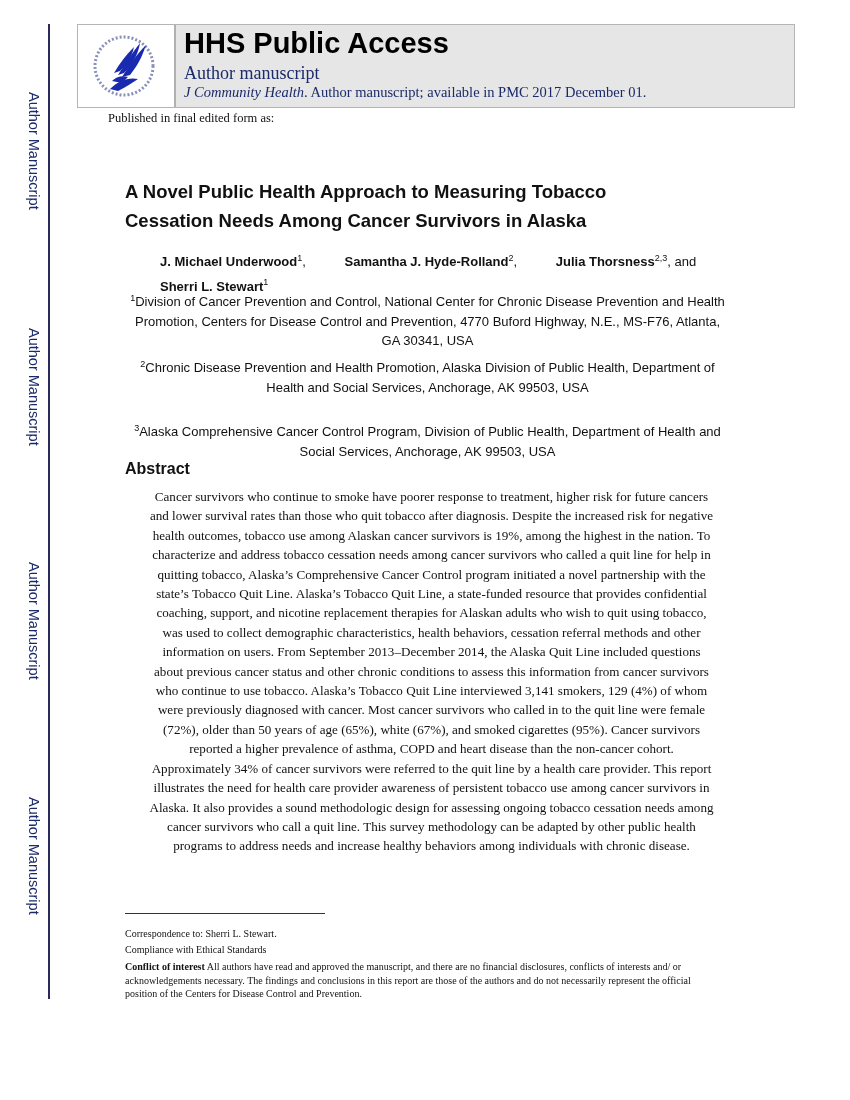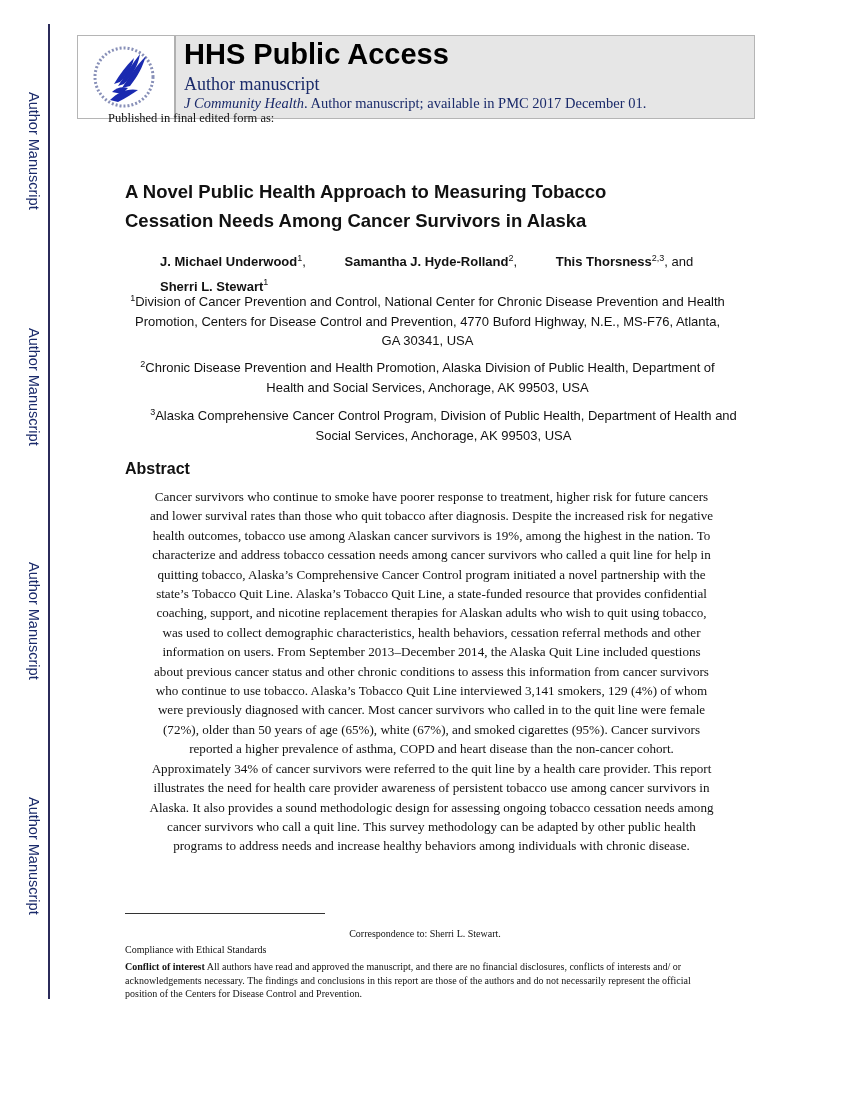--- a/index.html
+++ b/index.html
@@ -1,19 +1,19 @@
 <!DOCTYPE html>
 <html><head>
 <meta charset="utf-8">
 <style>
   html, body { margin:0; padding:0; background:#ffffff; }
   body { width:850px; height:1100px; position:relative; overflow:hidden; font-family:"Liberation Serif", serif; color:#111; }
   .side-bar { position:absolute; left:48px; top:24px; width:2px; height:975px; background:#2b2b5a; }
   .side-label { position:absolute; left:24px; font-family:"Liberation Sans", sans-serif; font-size:14.5px; color:#1a2a6a; transform-origin:left top; transform:rotate(90deg); white-space:nowrap; }
-  .hdr { position:absolute; left:77px; top:35px; width:676px; height:82px; border:1px solid #b5b5b5; background:#f0abfc; }
+  .hdr { position:absolute; left:77px; top:24px; width:676px; height:82px; border:1px solid #b5b5b5; background:#f0abfc;padding-left:40px; }
   .hdr-logo { position:absolute; left:0; top:0; width:96px; height:82px; border-right:2px solid #b0b0b0; background:#fff; }
   .hdr-logo svg { position:absolute; left:10px; top:6px; }
   .hdr-main { position:absolute; left:98px; top:0; right:0; height:82px; background:#e6e6e6; }
   .hdr-title { position:absolute; left:8px; top:2px; font-family:"Liberation Sans", sans-serif; font-weight:bold; font-size:29px; color:#000; }
   .hdr-sub { position:absolute; left:8px; top:38px; font-size:18px; color:#1a2a6a; }
   .hdr-avail { position:absolute; left:8px; top:59px; font-size:14.5px; color:#1a2a6a; }
   .pub { position:absolute; left:108px; top:109px; font-size:12.5px; line-height:18px; }
   .pub .cite { padding-left:9px; }
   .title { position:absolute; left:125px; top:177px; font-family:"Liberation Sans", sans-serif; font-weight:bold; font-size:18.5px; line-height:29px; }
   .authors { position:absolute; left:125px; top:248px; width:600px; font-family:"Liberation Sans", sans-serif; font-size:13px; line-height:20px; }
@@ -56,26 +56,26 @@
 <div class="pub">
   <div>Published in final edited form as:</div>
 </div>
 
 <div class="title">
   <div>A Novel Public Health Approach to Measuring Tobacco</div>
   <div>Cessation Needs Among Cancer Survivors in Alaska</div>
 </div>
 
 <div class="authors">
-  <b>J. Michael Underwood</b><sup>1</sup><span>, </span><b>Samantha J. Hyde-Rolland</b><sup>2</sup><span>, </span><b>This Thorsness</b><sup>2,3</sup><span>, and </span><b>Sherri L. Stewart</b><sup>1</sup>
+  <b>J. Michael Underwood</b><sup>1</sup><span>, </span><b>Samantha J. Hyde-Rolland</b><sup>2</sup><span>, </span><b>Julia Thorsness</b><sup>2,3</sup><span>, and </span><b>Sherri L. Stewart</b><sup>1</sup>
 </div>
 
 <div class="affil" style="top:289px;"><sup>1</sup><span>Division of Cancer Prevention and Control, National Center for Chronic Disease Prevention and Health Promotion, Centers for Disease Control and Prevention, 4770 Buford Highway, N.E., MS-F76, Atlanta, GA 30341, USA</span></div>
 <div class="affil" style="top:355px;"><sup>2</sup><span>Chronic Disease Prevention and Health Promotion, Alaska Division of Public Health, Department of Health and Social Services, Anchorage, AK 99503, USA</span></div>
-<div class="affil" style="top:403px;margin-left:16px;"><sup>3</sup><span>Alaska Comprehensive Cancer Control Program, Division of Public Health, Department of Health and Social Services, Anchorage, AK 99503, USA</span></div>
+<div class="affil" style="top:419px;"><sup>3</sup><span>Alaska Comprehensive Cancer Control Program, Division of Public Health, Department of Health and Social Services, Anchorage, AK 99503, USA</span></div>
 
 <div class="abs-h">Abstract</div>
 <div class="abs">Cancer survivors who continue to smoke have poorer response to treatment, higher risk for future cancers and lower survival rates than those who quit tobacco after diagnosis. Despite the increased risk for negative health outcomes, tobacco use among Alaskan cancer survivors is 19%, among the highest in the nation. To characterize and address tobacco cessation needs among cancer survivors who called a quit line for help in quitting tobacco, Alaska’s Comprehensive Cancer Control program initiated a novel partnership with the state’s Tobacco Quit Line. Alaska’s Tobacco Quit Line, a state-funded resource that provides confidential coaching, support, and nicotine replacement therapies for Alaskan adults who wish to quit using tobacco, was used to collect demographic characteristics, health behaviors, cessation referral methods and other information on users. From September 2013–December 2014, the Alaska Quit Line included questions about previous cancer status and other chronic conditions to assess this information from cancer survivors who continue to use tobacco. Alaska’s Tobacco Quit Line interviewed 3,141 smokers, 129 (4%) of whom were previously diagnosed with cancer. Most cancer survivors who called in to the quit line were female (72%), older than 50 years of age (65%), white (67%), and smoked cigarettes (95%). Cancer survivors reported a higher prevalence of asthma, COPD and heart disease than the non-cancer cohort. Approximately 34% of cancer survivors were referred to the quit line by a health care provider. This report illustrates the need for health care provider awareness of persistent tobacco use among cancer survivors in Alaska. It also provides a sound methodologic design for assessing ongoing tobacco cessation needs among cancer survivors who call a quit line. This survey methodology can be adapted by other public health programs to address needs and increase healthy behaviors among individuals with chronic disease.</div>
 
 <div class="fn-rule"></div>
-<div class="fn" style="top:927px;text-align:center;">Correspondence to: Sherri L. Stewart.</div>
+<div class="fn" style="top:927px;">Correspondence to: Sherri L. Stewart.</div>
 <div class="fn" style="top:943px;">Compliance with Ethical Standards</div>
 <div class="fn" style="top:960px;"><b>Conflict of interest</b><span> All authors have read and approved the manuscript, and there are no financial disclosures, conflicts of interests and/ or acknowledgements necessary. The findings and conclusions in this report are those of the authors and do not necessarily represent the official position of the Centers for Disease Control and Prevention.</span></div>
 
 </body></html>

